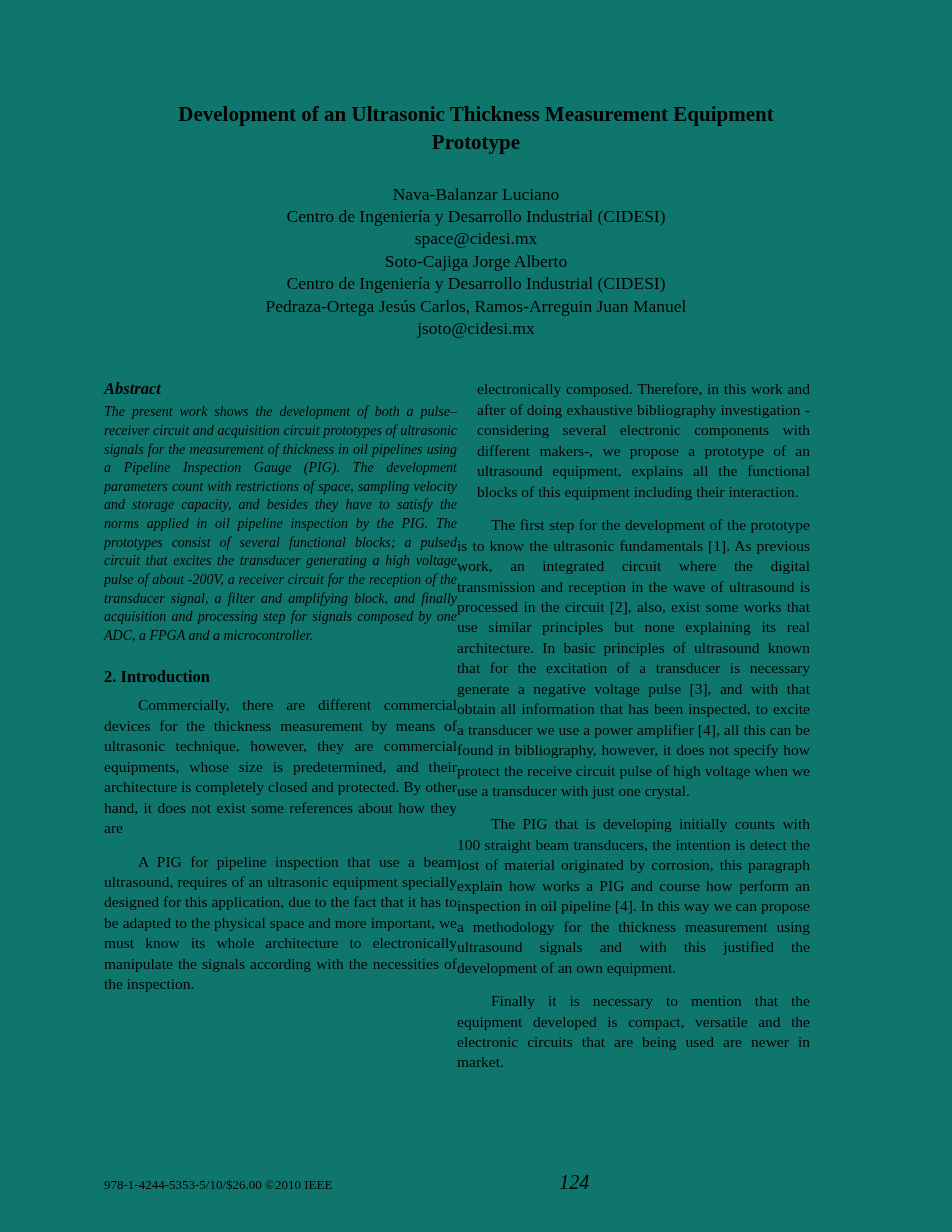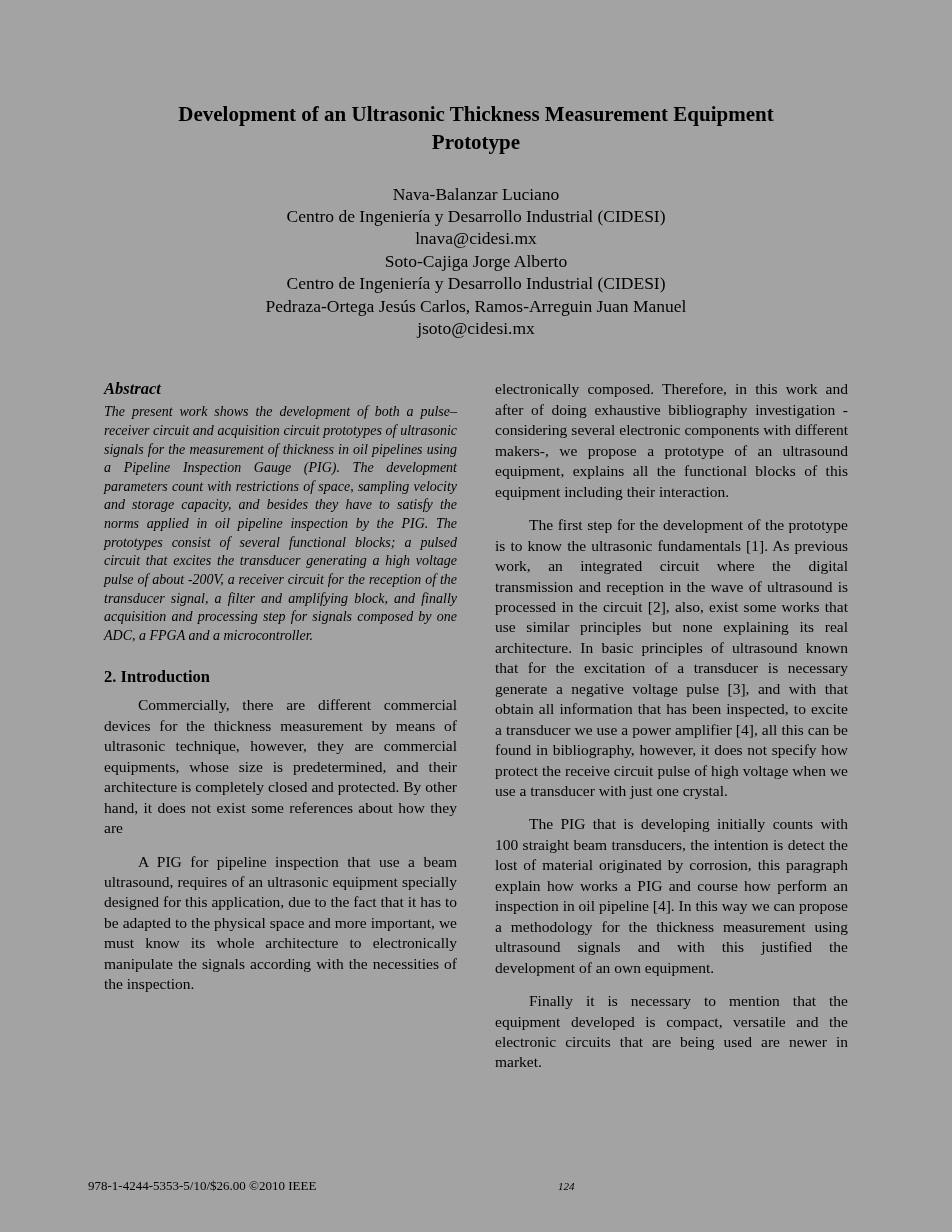--- a/index.html
+++ b/index.html
@@ -4,21 +4,21 @@
 <style>
   html, body {
     margin: 0;
     padding: 0;
     background: #ffffff;
   }
   .page {
     position: relative;
     width: 952px;
     height: 1232px;
-    background: #a3a3a3;
+    background: #0f766e;
     font-family: "Liberation Serif", serif;
     color: #000000;
     box-sizing: border-box;
   }
   .content {
     position: absolute;
     left: 104px;
     top: 100px;
     width: 744px;
   }
@@ -34,21 +34,20 @@
     text-align: center;
     font-size: 17.5px;
     line-height: 1.28;
     margin-bottom: 6px;
   }
   .authors-block .line {
     display: block;
   }
   .columns {
     display: flex;
-    gap: 38px;
     margin-top: 40px;
   }
   .col {
     width: 353px;
   }
   .section-head {
     font-size: 16.5px;
     font-weight: bold;
     font-style: italic;
     margin: 0 0 4px 0;
@@ -68,54 +67,55 @@
   p.abstract {
     font-size: 14px;
     line-height: 1.33;
     text-align: justify;
     font-style: italic;
     margin: 0;
     text-indent: 0;
   }
   p.noindent {
     text-indent: 0;
+    margin-left: 20px;
   }
   .footer {
     position: absolute;
-    left: 88px;
+    left: 104px;
     right: 104px;
     bottom: 38px;
     font-size: 13px;
     display: flex;
     align-items: baseline;
     gap: 48px;
   }
   .footer-left {
     flex: 0 0 auto;
   }
   .footer-center {
     flex: 1 1 auto;
     text-align: center;
     padding-right: 80px;
-    font-size: 11px;
+    font-size: 20px;
     font-style: italic;
   }
 </style>
 </head>
 <body>
 
 <div class="page">
   <div class="content">
 
     <h1 class="paper-title">Development of an Ultrasonic Thickness Measurement Equipment Prototype</h1>
 
     <div class="authors-block">
       <span class="line">Nava-Balanzar Luciano</span>
       <span class="line">Centro de Ingeniería y Desarrollo Industrial (CIDESI)</span>
-      <span class="line">lnava@cidesi.mx</span>
+      <span class="line">space@cidesi.mx</span>
       <span class="line">Soto-Cajiga Jorge Alberto</span>
       <span class="line">Centro de Ingeniería y Desarrollo Industrial (CIDESI)</span>
       <span class="line">Pedraza-Ortega Jesús Carlos, Ramos-Arreguin Juan Manuel</span>
       <span class="line">jsoto@cidesi.mx</span>
     </div>
 
     <div class="columns">
 
       <div class="col">
         <div class="section-head">Abstract</div>

